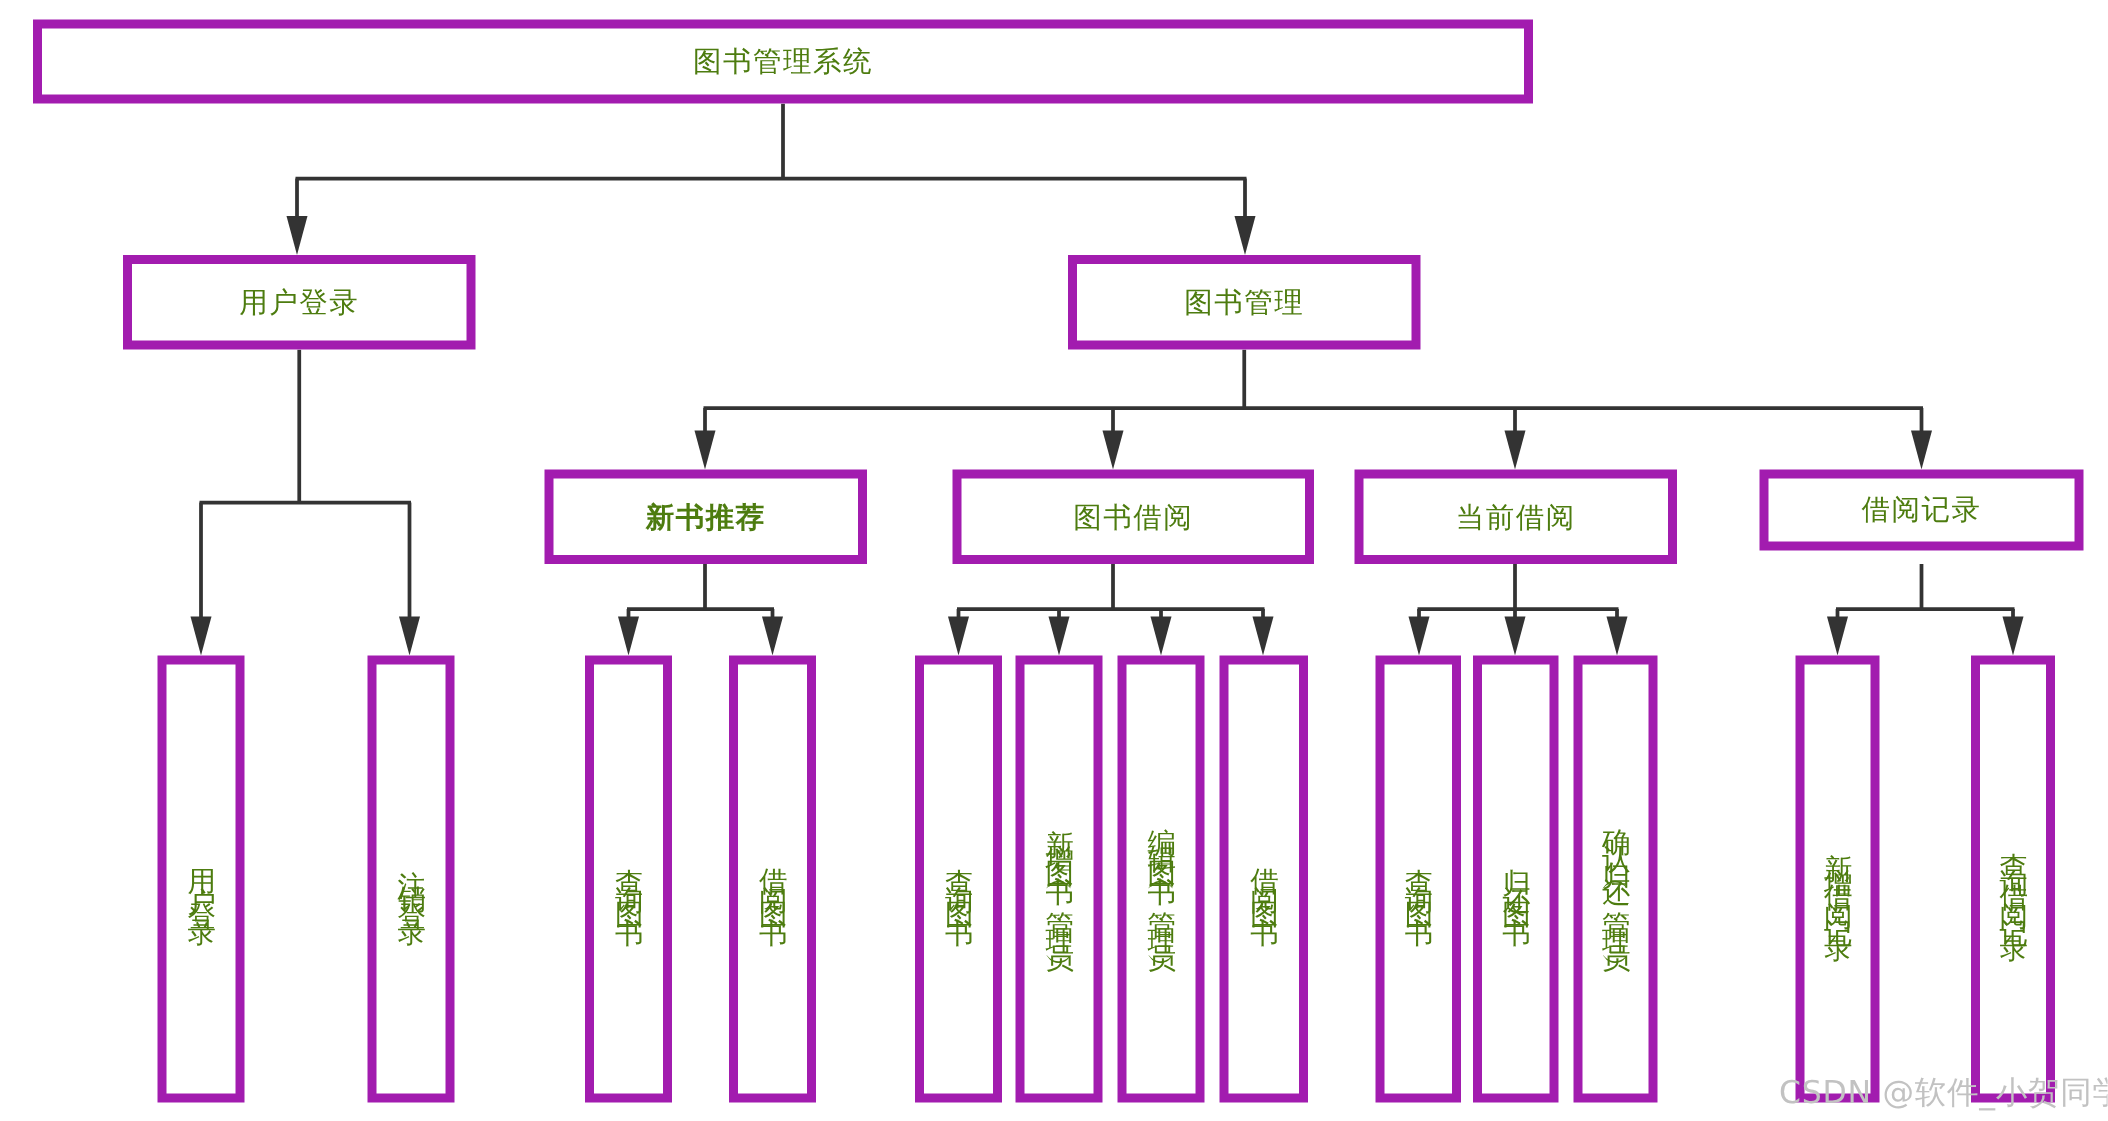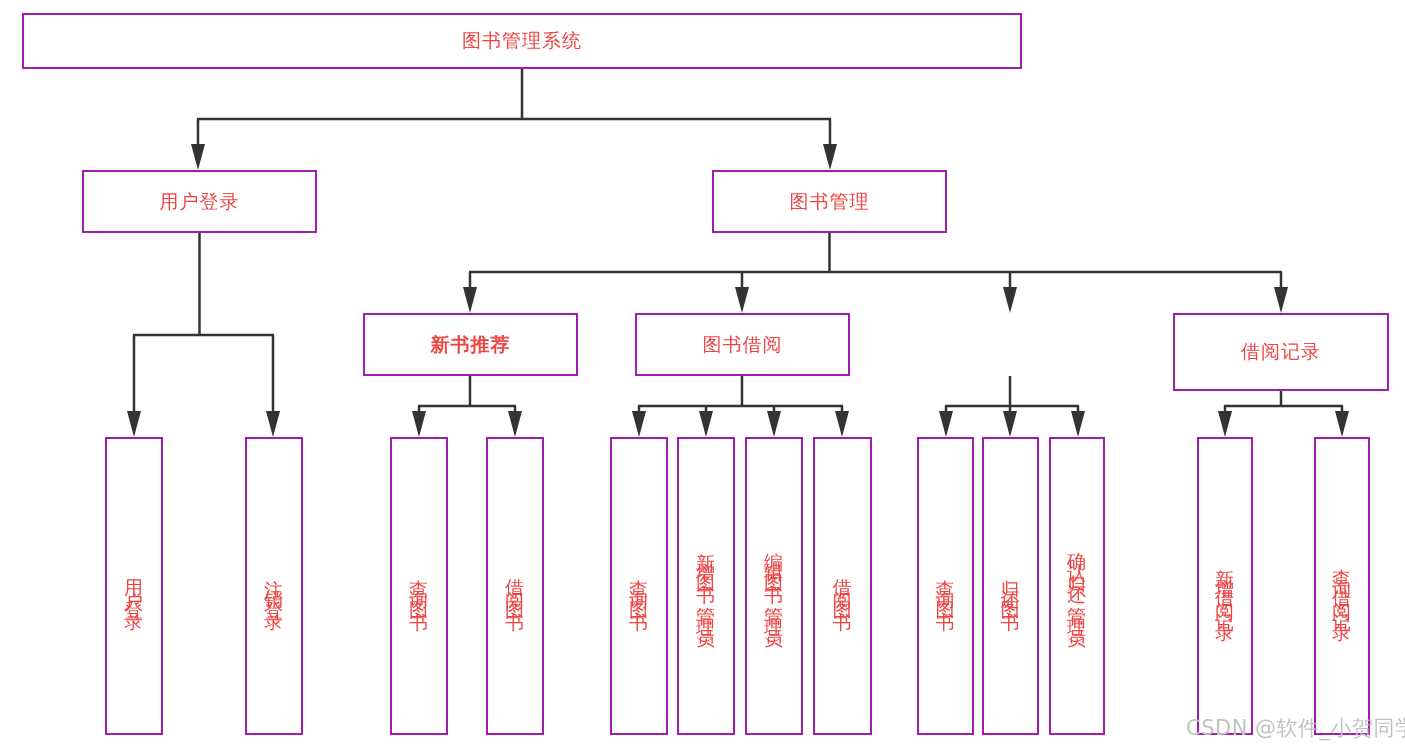--- a/index.html
+++ b/index.html
@@ -20,26 +20,26 @@
   #connectors {
     position: absolute;
     left: 0;
     top: 0;
     width: 1405px;
     height: 747px;
   }
   .node {
     position: absolute;
     box-sizing: border-box;
-    border: 2px solid #a21caf;
+    border: 6px solid #a21caf;
     background: #ffffff;
     display: flex;
     align-items: center;
     justify-content: center;
-    color: #ef4444;
+    color: #4d7c0f;
     font-size: 19px;
   }
   .node.h .lbl {
     letter-spacing: 1px;
     white-space: nowrap;
   }
   .node.v .lbl {
     writing-mode: vertical-rl;
     text-orientation: mixed;
     letter-spacing: 11px;
@@ -108,24 +108,27 @@
   <div class="node h" style="left:82px; top:170px; width:235px; height:63px;">
     <span class="lbl">用户登录</span>
   </div>
   <div class="node h" style="left:712px; top:170px; width:235px; height:63px;align-items:center;">
     <span class="lbl">图书管理</span>
   </div>
 
   <div class="node h" style="left:363px; top:313px; width:215px; height:63px;font-weight:bold;">
     <span class="lbl">新书推荐</span>
   </div>
-  <div class="node h" style="left:635px; top:313px; width:215px; height:63px;">
+  <div class="node h" style="left:635px; top:313px; width:241px; height:63px;">
     <span class="lbl">图书借阅</span>
   </div>
-  <div class="node h" style="left:1173px; top:313px; width:216px; height:78px;text-align:center;">
+  <div class="node h" style="left:903px; top:313px; width:215px; height:63px;">
+    <span class="lbl">当前借阅</span>
+  </div>
+  <div class="node h" style="left:1173px; top:313px; width:216px; height:54px;text-align:center;">
     <span class="lbl">借阅记录</span>
   </div>
 
   <div class="node v" style="left:105px; top:437px; width:58px; height:298px;">
     <span class="lbl">用户登录</span>
   </div>
   <div class="node v" style="left:245px; top:437px; width:58px; height:298px;">
     <span class="lbl">注销登录</span>
   </div>
 

